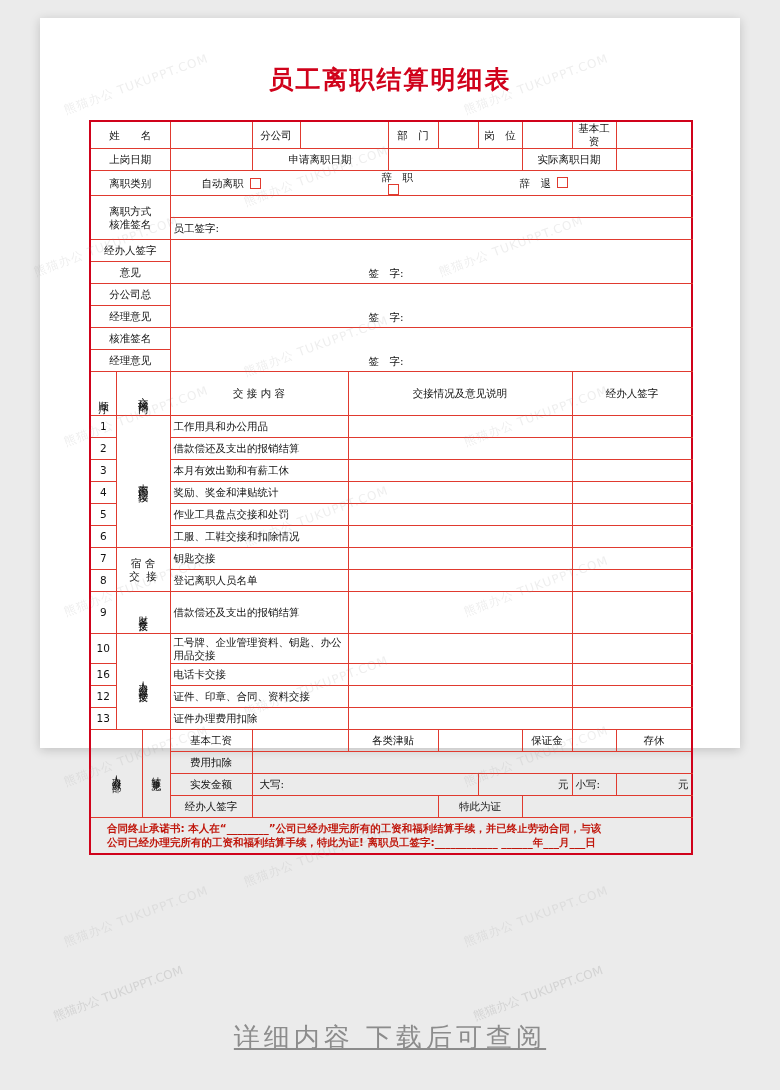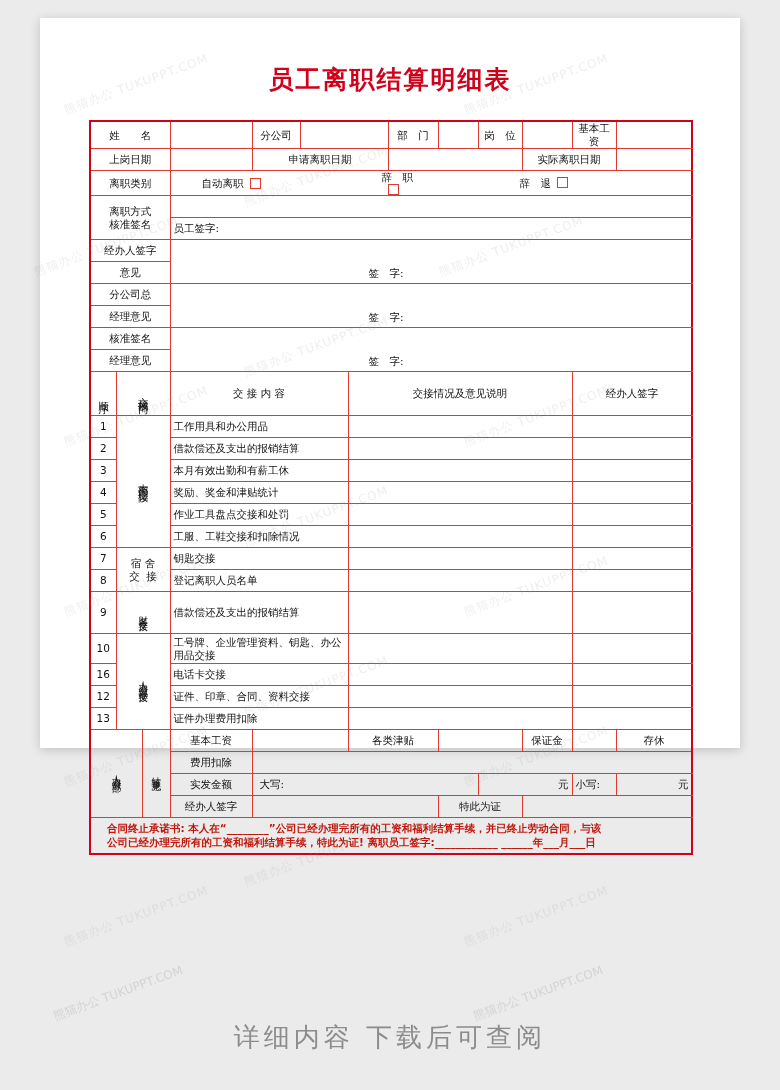--- a/index.html
+++ b/index.html
@@ -87,20 +87,21 @@
   }
   .footer {
     position:absolute;
     left:0; top:1020px;
     width:780px;
     text-align:center;
     font-size:26px;
     color:#8c8c8c;
     letter-spacing:4px;
     font-family:"DejaVu Sans", sans-serif;
+    text-decoration:underline;
   }
   .wm-foot {
     position:absolute;
     color:rgba(150,150,150,0.28);
     font-size:12px;
     font-family:"DejaVu Sans", sans-serif;
     transform:rotate(-20deg);
     white-space:nowrap;
   }
 </style>

